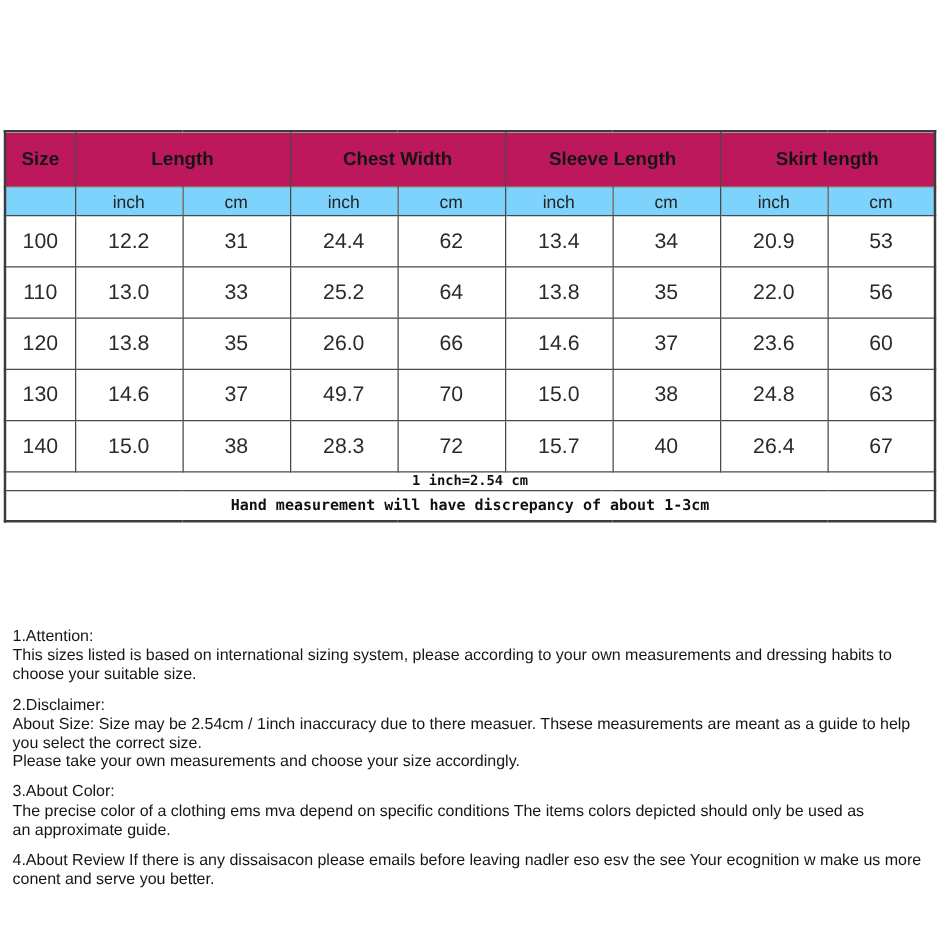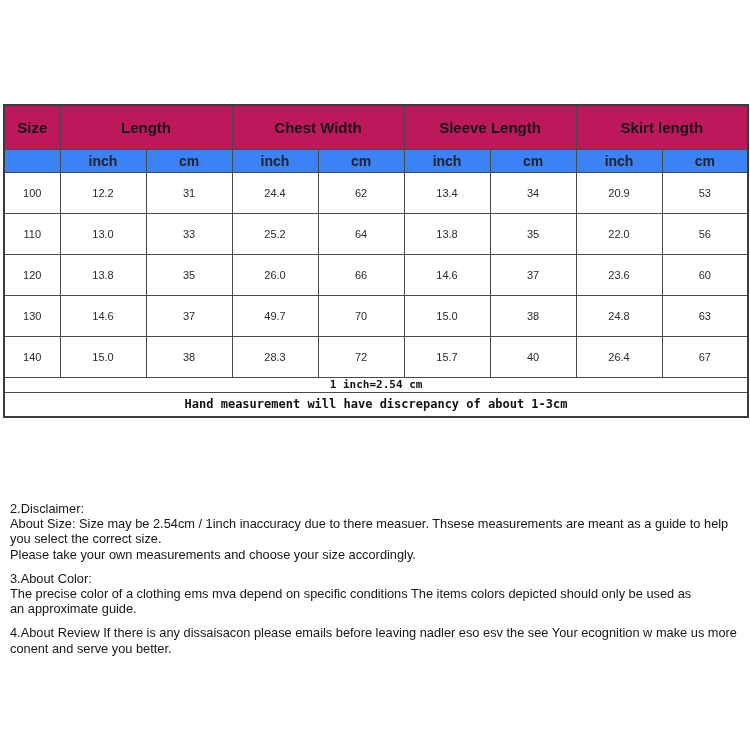--- a/index.html
+++ b/index.html
@@ -35,29 +35,29 @@
   }
   tr.header-row th {
     height: 44px;
     background: #be185d;
     font-size: 15px;
     font-weight: bold;
     color: #141414;
   }
   tr.unit-row th {
     height: 23px;
-    background: #3b82f6;
+    background: #7dd3fc;
     font-size: 14px;
-    font-weight: bold;
+    font-weight: normal;
     color: #232323;
     margin-top: 40px;
   }
   tr.data-row td {
     height: 41px;
-    font-size: 11px;
+    font-size: 17px;
     color: #2a2a2a;
   }
   td.note-cell {
     font-family: "DejaVu Sans Mono", monospace;
     font-weight: bold;
     color: #111111;
   }
   tr.note-row-1 td { height: 15px; font-size: 11px; text-align: center; }
   tr.note-row-2 td { height: 25px; font-size: 12px; margin-left: 20px; }
 
@@ -166,20 +166,24 @@
       </tr>
       <tr class="note-row-2">
         <td colspan="9" class="note-cell">Hand measurement will have discrepancy of about 1-3cm</td>
       </tr>
     </tfoot>
   </table>
 </div>
 
 <div class="footnotes">
 
+<div class="footnote-section">
+      <div>1.Attention:</div>
+      <div>This sizes listed is based on international sizing system, please according to your own measurements and dressing habits to choose your suitable size.</div>
+    </div>
     <div class="footnote-section">
       <div>2.Disclaimer:</div>
       <div>About Size: Size may be 2.54cm / 1inch inaccuracy due to there measuer. Thsese measurements are meant as a guide to help you select the correct size.</div>
       <div>Please take your own measurements and choose your size accordingly.</div>
     </div>
     <div class="footnote-section">
       <div>3.About Color:</div>
       <div>The precise color of a clothing ems mva depend on specific conditions The items colors depicted should only be used as</div>
       <div>an approximate guide.</div>
     </div>

